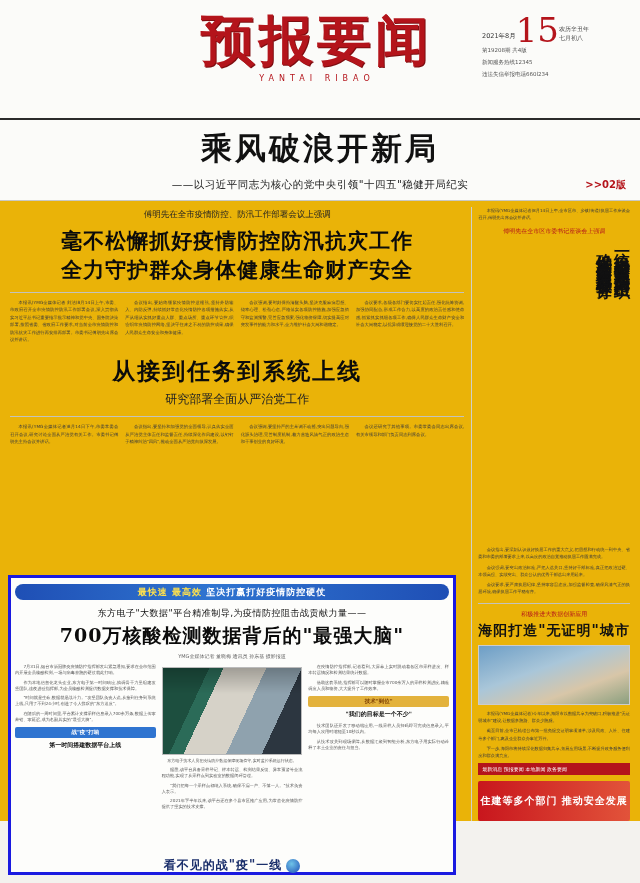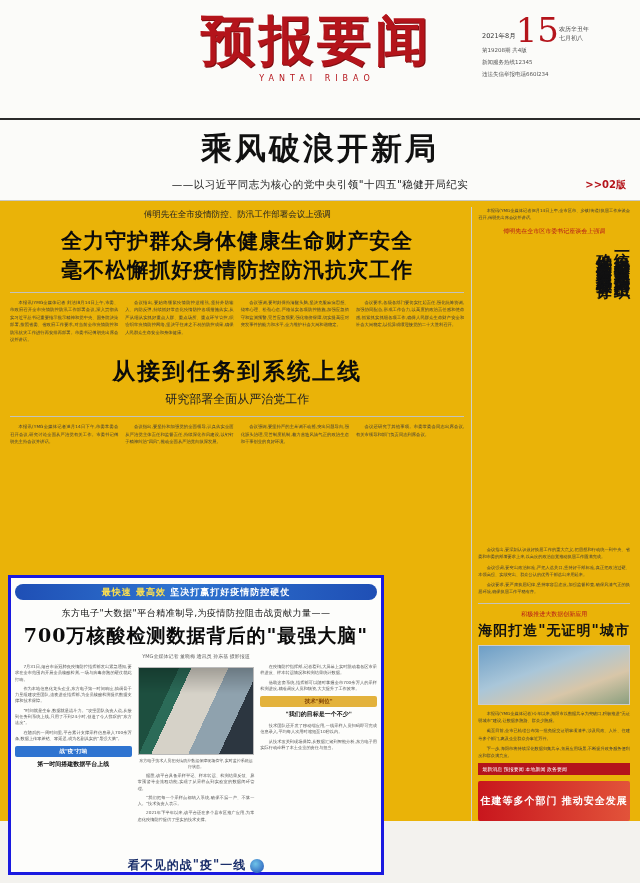--- a/index.html
+++ b/index.html
@@ -141,21 +141,21 @@
     font-size:10px;font-weight:bold;letter-spacing:1px;
     font-family:"DejaVu Serif","Liberation Serif",serif;
   }
   .side-strip{
     margin-top:4px;height:12px;background:#b4141b;color:#fff;
     font-size:5px;display:flex;align-items:center;padding:0 4px;gap:6px;
   }
 
   
   .featurebox{
-    position:absolute;left:8px;bottom:8px;width:376px;height:300px;
+    position:absolute;left:8px;bottom:8px;width:448px;height:300px;
     border:3px solid #1a1ae0;background:#fdfdfb;box-sizing:border-box;
     padding:6px 4px;
   }
   .fb-banner{
     height:16px;border-radius:8px;
     background:linear-gradient(90deg,#1f4fb5,#2f74d0 45%,#1f4fb5);
     color:#fff;display:flex;align-items:center;justify-content:center;
     font-size:9px;font-weight:bold;letter-spacing:1px;
   }
   .fb-banner .hl{color:#ffe14d;}
@@ -229,22 +229,22 @@
     <h1>乘风破浪开新局</h1>
     <div class="sub">——以习近平同志为核心的党中央引领"十四五"稳健开局纪实</div>
     <div class="pageref">&gt;&gt;02版</div>
   </div>
 
   <div class="body">
 
     <div class="col-main">
 
       <div class="lead-kicker">傅明先在全市疫情防控、防汛工作部署会议上强调</div>
+      <div class="lead-title">毫不松懈抓好疫情防控防汛抗灾工作</div>
       <div class="lead-title">全力守护群众身体健康生命财产安全</div>
-      <div class="lead-title">毫不松懈抓好疫情防控防汛抗灾工作</div>
       <div class="rule-thin"></div>
 
       <div class="cols4">
         <div class="c txt">
             <p>本报讯(YMG全媒体记者 刘洁)8月14日上午,市委、市政府召开全市疫情防控防汛工作部署会议,深入贯彻落实习近平总书记重要指示批示精神和党中央、国务院决策部署,按照省委、省政府工作要求,对当前全市疫情防控和防汛抗灾工作进行再安排再部署。市委书记傅明先出席会议并讲话。</p>
           </div>
         <div class="c txt">
             <p>会议指出,要始终绷紧疫情防控这根弦,坚持外防输入、内防反弹,持续抓好常态化疫情防控各项措施落实,从严从细从实抓好重点人群、重点场所、重点环节管控,织密织牢疫情防控网络,坚决守住来之不易的防控成果,确保人民群众生命安全和身体健康。</p>
           </div>
         <div class="c txt">

